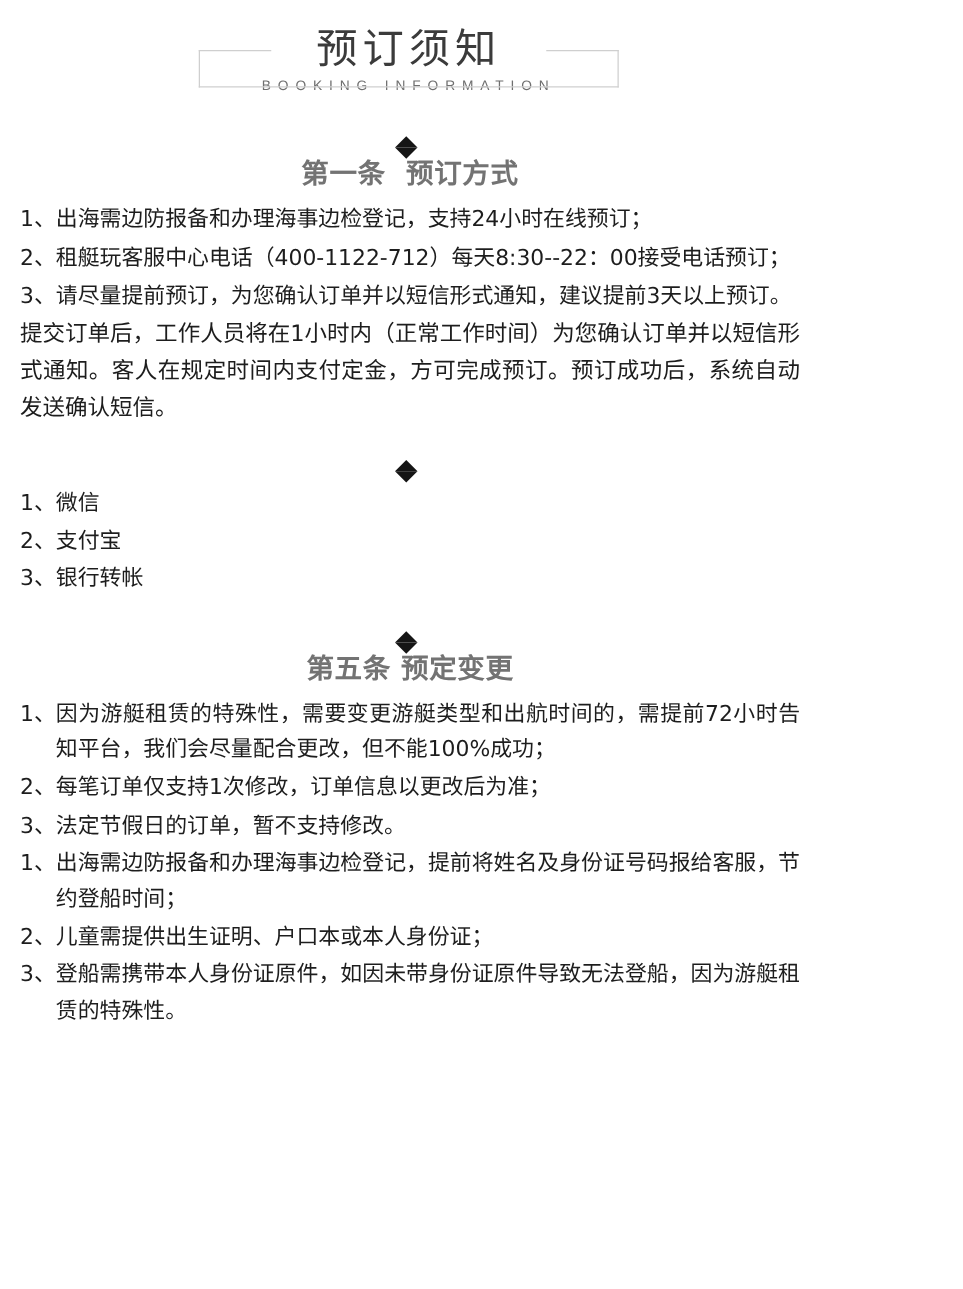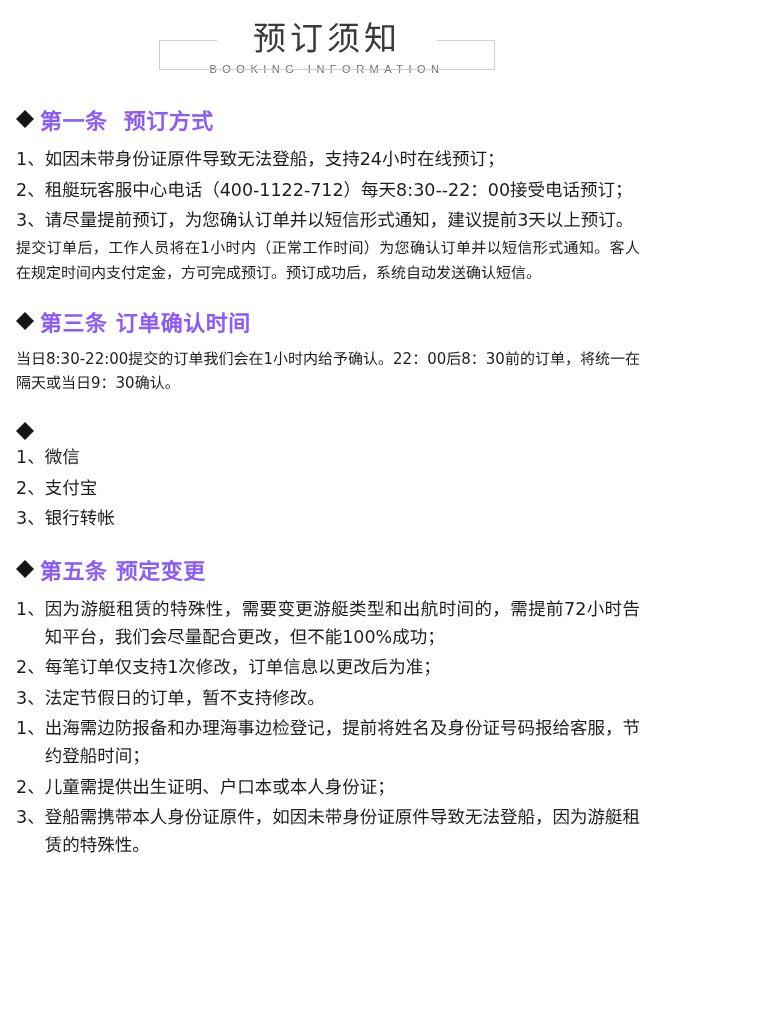--- a/index.html
+++ b/index.html
@@ -85,26 +85,27 @@
     left: 4px;
     right: 4px;
   }
 
   
   .section {
     padding: 0 0 0 2px;
   }
   .section-heading {
     display: flex;
-    align-items: flex-start;
+    align-items: center;
     font-size: 22px;
     font-weight: bold;
-    color: #8b5cf6;
+    color: #737373;
     margin: 20px 0 10px 0;
     letter-spacing: 0.5px;
+    flex-direction: column;
   }
   .diamond-icon {
     display: inline-block;
     width: 0;
     height: 0;
     flex: 0 0 auto;
     border: 9px solid transparent;
     border-bottom-color: #151515;
     position: relative;
     top: -2px;
@@ -116,21 +117,21 @@
     left: -9px;
     top: 9px;
     width: 0;
     height: 0;
     border: 9px solid transparent;
     border-top-color: #151515;
   }
   .heading-text { white-space: pre; }
 
   .para {
-    font-size: 15px;
+    font-size: 18px;
     line-height: 1.62;
     color: #1d1d1d;
     margin: 0 0 2px 0;
     text-align: justify;
   }
   .list {
     margin: 0;
     padding: 0;
     list-style: none;
   }
@@ -170,44 +171,37 @@
   </div>
 
   <div class="section">
     <div class="section-heading">
       <span class="diamond-icon"></span>
       <span class="heading-text">第一条  预订方式</span>
     </div>
     <ul class="list">
       <li class="list-item">
         <span class="list-num">1、</span>
-        <span class="list-text">如因未带身份证原件导致无法登船，支持24小时在线预订；</span>
+        <span class="list-text">出海需边防报备和办理海事边检登记，支持24小时在线预订；</span>
       </li>
       <li class="list-item">
         <span class="list-num">2、</span>
         <span class="list-text">租艇玩客服中心电话（400-1122-712）每天8:30--22：00接受电话预订；</span>
       </li>
       <li class="list-item">
         <span class="list-num">3、</span>
         <span class="list-text">请尽量提前预订，为您确认订单并以短信形式通知，建议提前3天以上预订。</span>
       </li>
     </ul>
   </div>
 
   <div class="section">
     <p class="para">提交订单后，工作人员将在1小时内（正常工作时间）为您确认订单并以短信形式通知。客人在规定时间内支付定金，方可完成预订。预订成功后，系统自动发送确认短信。</p>
   </div>
 
-  <div class="section">
-    <div class="section-heading">
-      <span class="diamond-icon"></span>
-      <span class="heading-text">第三条 订单确认时间</span>
-    </div>
-    <p class="para">当日8:30-22:00提交的订单我们会在1小时内给予确认。22：00后8：30前的订单，将统一在隔天或当日9：30确认。</p>
-  </div>
 
   <div class="section">
     <div class="section-heading">
       <span class="diamond-icon"></span>
     </div>
     <ul class="list">
       <li class="list-item">
         <span class="list-num">1、</span>
         <span class="list-text">微信</span>
       </li>

